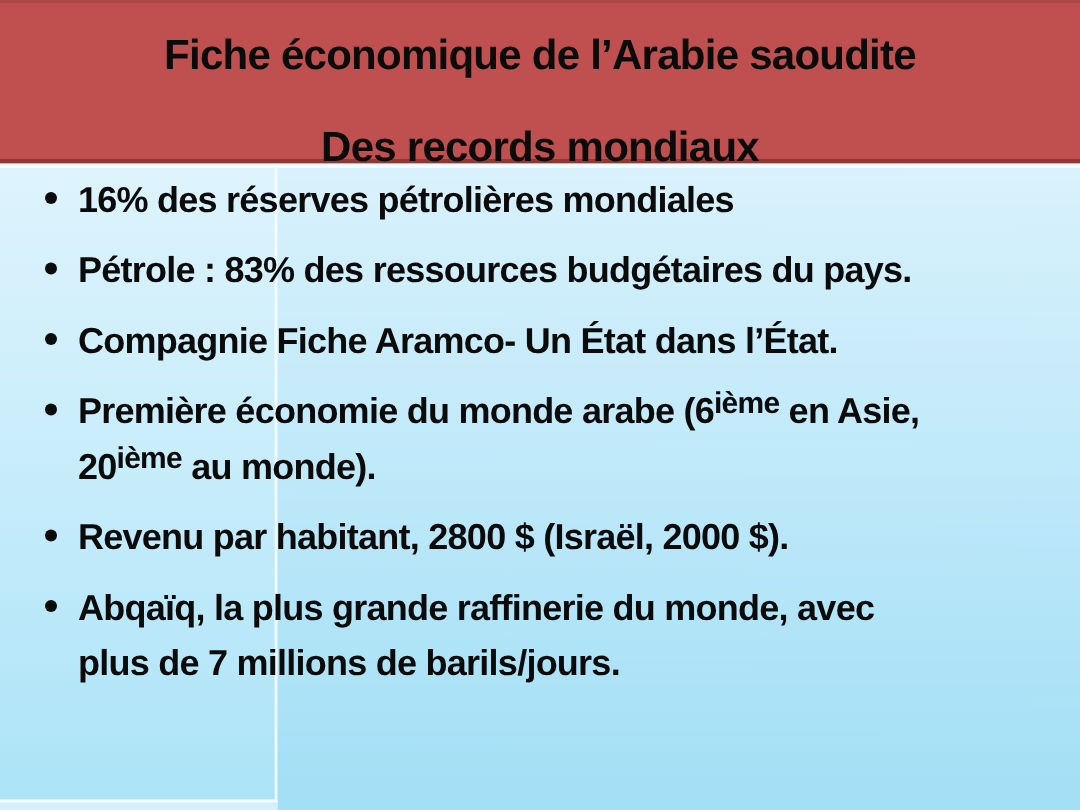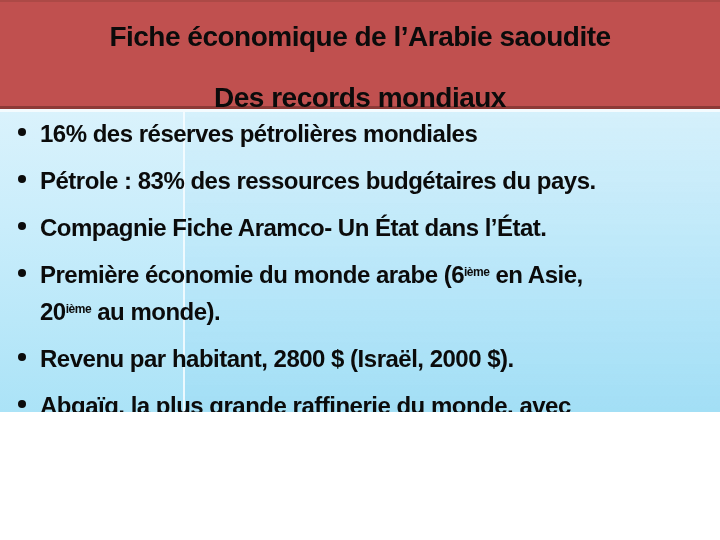--- a/index.html
+++ b/index.html
@@ -13,21 +13,21 @@
     --text:#0b0b0b;
   }
   html,body{margin:0;padding:0;}
   body{
     width:720px;height:540px;
     font-family:"Liberation Sans", sans-serif;
     background:#fff;
   }
   .slide{
     position:relative;
-    width:720px;height:412px;
+    width:720px;height:540px;
     overflow:hidden;
     background:linear-gradient(180deg, var(--bg-top) 0%, var(--bg-mid) 55%, var(--bg-bottom) 100%);
   }
   .title-bar{
     position:absolute;top:0;left:0;right:0;
     height:104px;
     box-sizing:content-box;
     background:var(--header-bg);
     border-top:2px solid var(--header-border-top);
     border-bottom:3px solid var(--header-border-bottom);
@@ -55,21 +55,21 @@
     pointer-events:none;
   }
   .bottom-left-strip{
     position:absolute;left:0;top:533px;width:185px;height:7px;
     border-top:2px solid rgba(246,252,255,0.9);
     background:#d4f0fb;
     box-sizing:border-box;
     pointer-events:none;
   }
   ul.bullets{
-    position:absolute;left:0;top:112px;right:0;
+    position:absolute;left:12px;top:112px;right:0;
     margin:0;
     padding:3px 22px 0 0;
     list-style:none;
   }
   ul.bullets li{
     position:relative;
     padding-left:40px;
     margin:0 0 10px 0;
     font-size:24px;
     line-height:37px;
@@ -78,21 +78,21 @@
     color:var(--text);
   }
   ul.bullets li .dot{
     position:absolute;
     left:18px;top:13px;
     width:8px;height:8px;
     border-radius:50%;
     background:var(--text);
   }
   ul.bullets li sup{
-    font-size:12px;
+    font-size:20px;
     line-height:0;
     vertical-align:7px;
     letter-spacing:-0.5px;
   }
 </style>
 </head>
 <body>
 
 <div class="slide">
 

